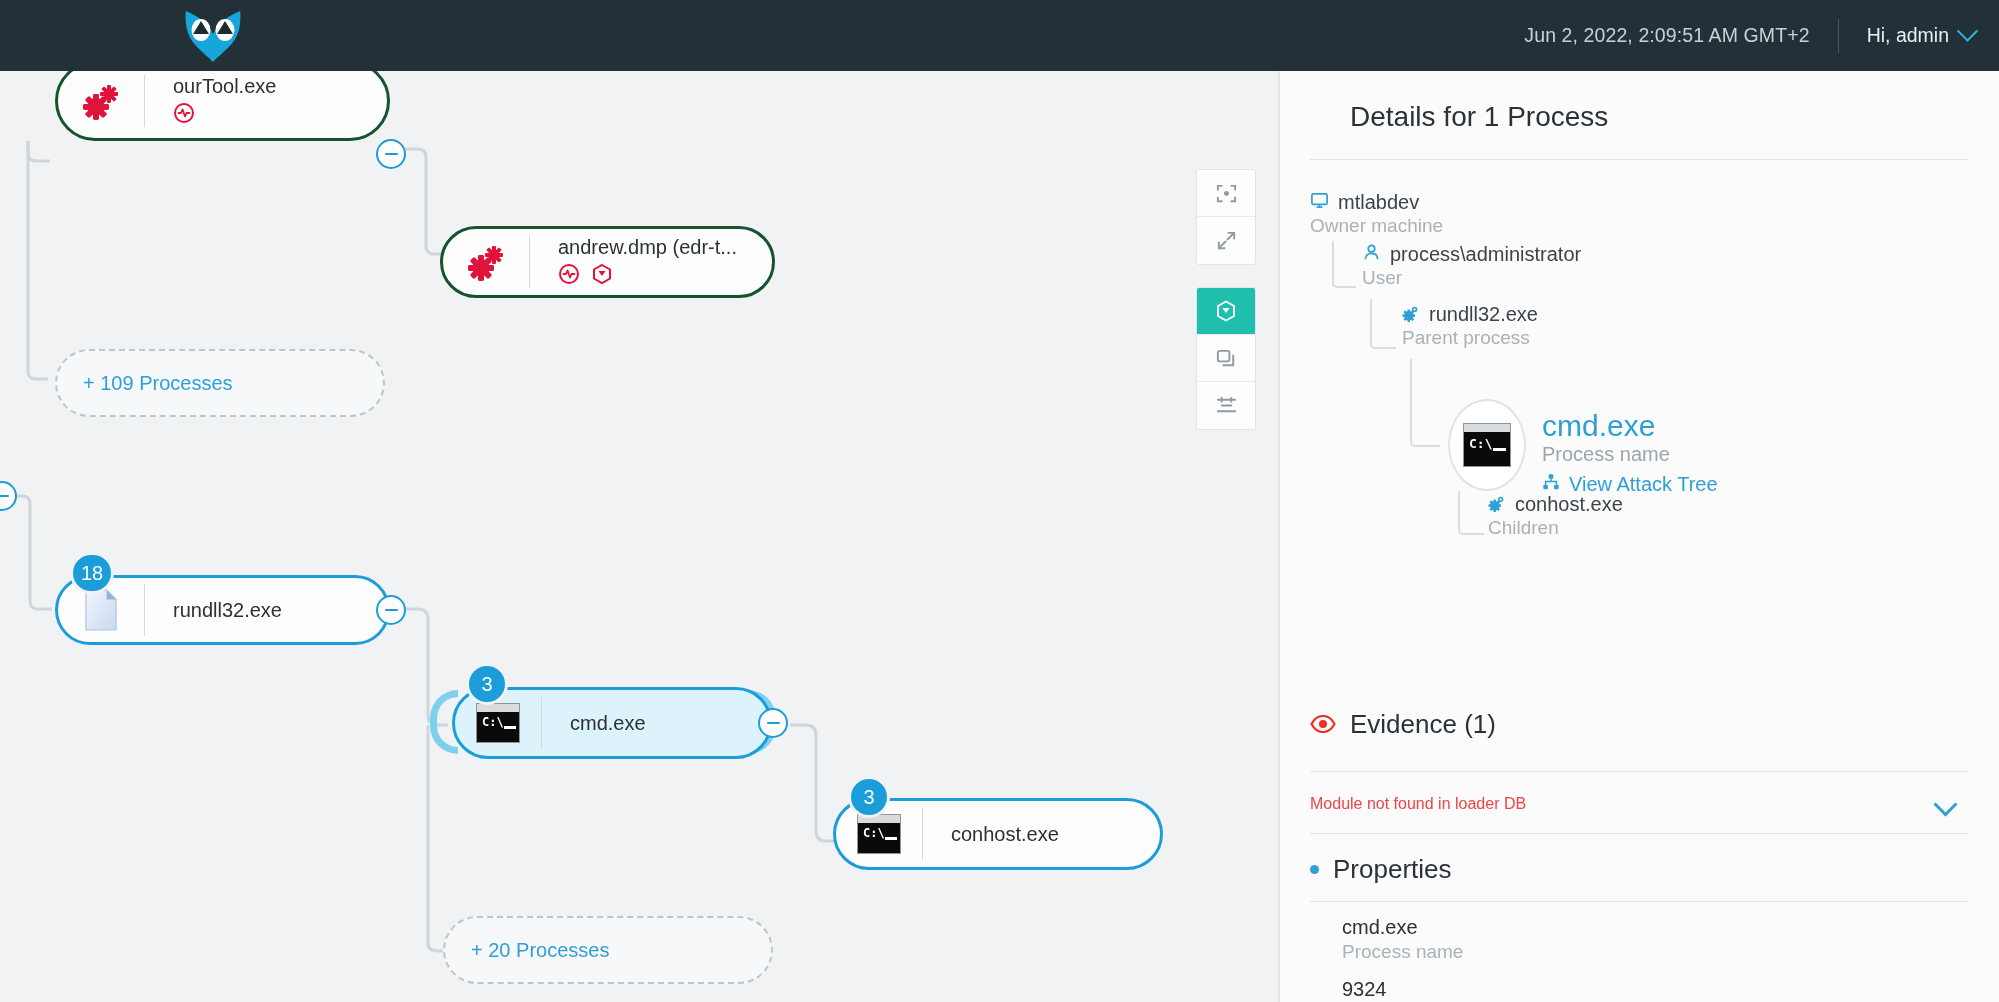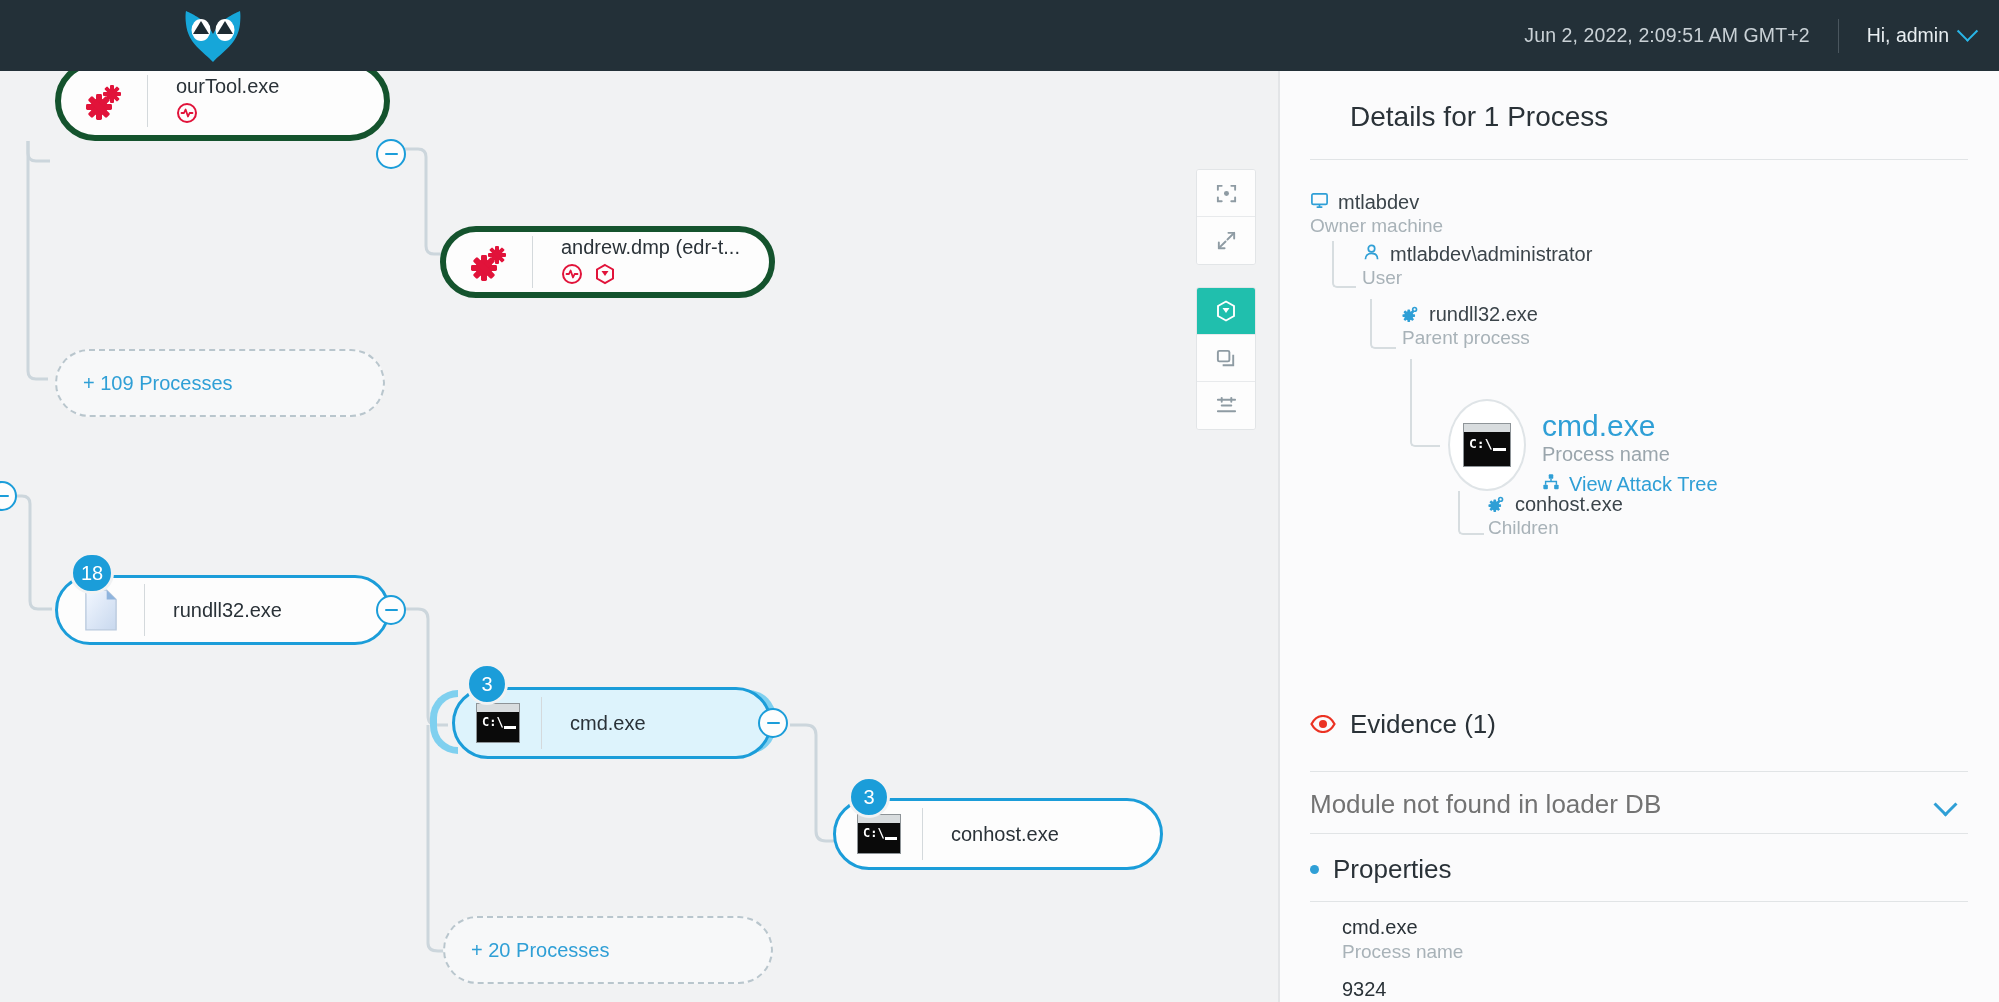--- a/index.html
+++ b/index.html
@@ -59,21 +59,21 @@
   .edges { position: absolute; left: 0; top: 0; width: 1278px; height: 931px; }
 
   
   .node {
     position: absolute;
     display: flex; align-items: center;
     border-radius: 999px;
     background: #fdfdfd;
     cursor: pointer;
   }
-  .node-red { border: 6px solid #14532d; text-align: right; }
+  .node-red { border: 3px solid #14532d; text-align: right; }
   .node-blue { border: 3px solid #1b9dd9; }
   .node-sel {
     border: 3px solid #1b9dd9;
     background: #ddf3fc;
     box-shadow: 0 0 0 0 transparent;
   }
   .node-icon {
     width: 86px; display: flex; align-items: center; justify-content: center;
     flex: 0 0 86px;
   }
@@ -170,21 +170,21 @@
 
   .sec-head {
     position: absolute; display: flex; align-items: center; gap: 14px;
     font-size: 26px; color: #2a3238;
   }
   .evidence-row {
     position: absolute; left: 30px; width: 658px; height: 62px;
     display: flex; align-items: center; justify-content: space-between;
     cursor: pointer;
   }
-  .evidence-text { font-size: 26px; color: #737373; }
+  .evidence-text { font-size: 16px; color: #ef4444; }
   .chev-blue {
     width: 17px; height: 17px;
     border-right: 3px solid #2f9fd6; border-bottom: 3px solid #2f9fd6;
     transform: rotate(45deg); margin-right: 14px;
   }
   .prop-row { position: absolute; left: 30px; }
   .prop-val { font-size: 20px; color: #2a3238; }
   .prop-key { font-size: 19px; color: #a8b2b8; margin-top: 2px; }
   .dot-blue { width: 9px; height: 9px; border-radius: 50%; background: #2f9fd6; }
 
@@ -451,21 +451,21 @@
     <div class="tree-connector" style="left:22px; top:50px; width:24px; height:47px;"></div>
 
     <div class="tree-row" style="position:absolute; left:52px; top:52px;">
       <div class="tree-main">
         <span>
           <svg viewBox="0 0 20 20" width="19" height="19" fill="none" stroke="#2f9fd6" stroke-width="1.8">
             <circle cx="10" cy="6" r="3.4"></circle>
               <path d="M3.6 17 C3.6 12.8 6.5 11 10 11 C13.5 11 16.4 12.8 16.4 17"></path>
           </svg>
         </span>
-        <span class="tree-name">mtlabdev\administrator</span>
+        <span class="tree-name">process\administrator</span>
       </div>
       <div class="tree-sub">User</div>
     </div>
 
     <div class="tree-connector" style="left:60px; top:108px; width:26px; height:50px;"></div>
 
     <div class="tree-row" style="position:absolute; left:92px; top:112px;">
       <div class="tree-main">
         <span>
           <svg viewBox="0 0 20 20" width="18" height="18" fill="#2f9fd6">

